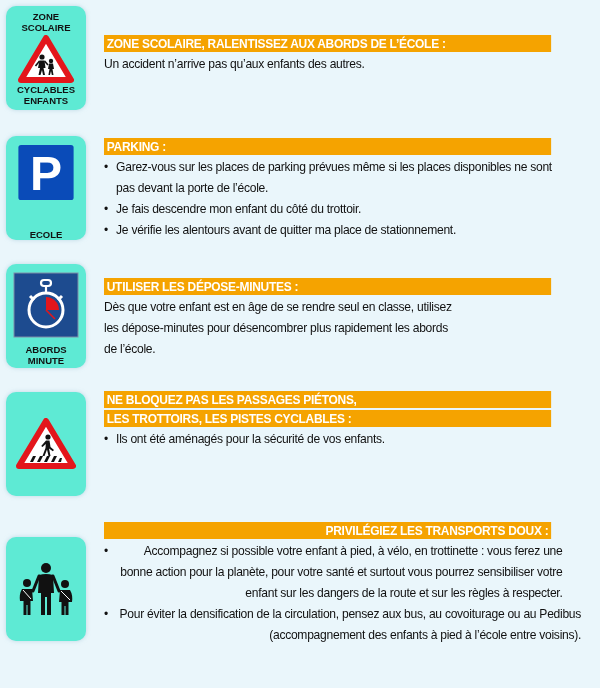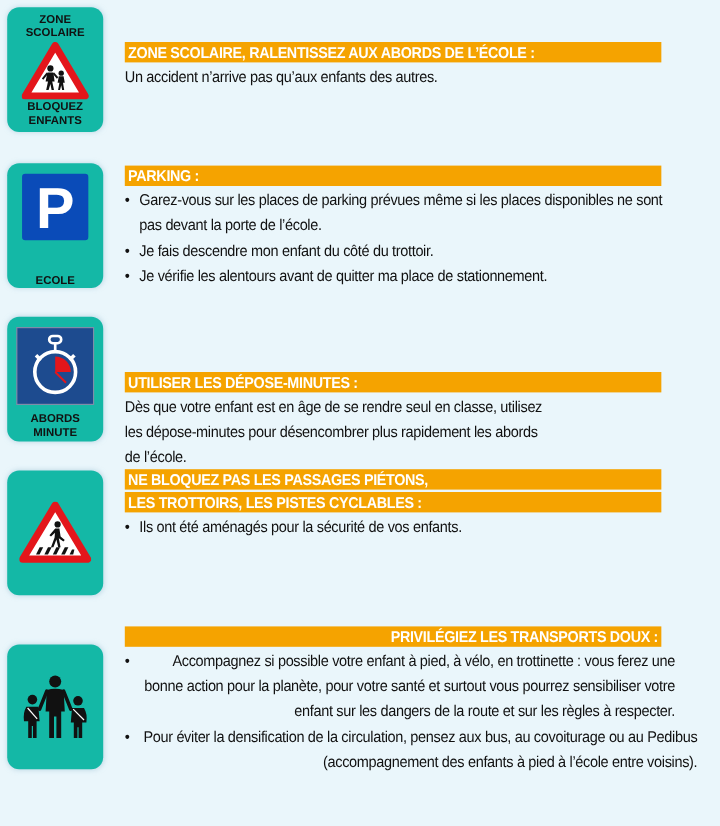--- a/index.html
+++ b/index.html
@@ -11,21 +11,21 @@
       height: 688px;
       background: #eaf6fb;
       font-family: "Liberation Sans", "DejaVu Sans", sans-serif;
       position: relative;
       overflow: hidden;
     }
     .card {
       position: absolute;
       left: 6px;
       width: 80px;
-      background: #14b8a6;
+      background: #5eead4;
       border-radius: 10px;
       box-shadow: 0 0 4px rgba(150, 190, 210, 0.55);
       box-sizing: border-box;
       display: flex;
       flex-direction: column;
       align-items: center;
       justify-content: center;
     }
     .card-label {
       font-family: "Liberation Sans", sans-serif;
@@ -93,21 +93,21 @@
     <polygon points="28,3 53,45 3,45" fill="#ffffff" stroke="#e3161b" stroke-width="6" stroke-linejoin="round"></polygon>
 
     <circle cx="24" cy="22" r="2.6" fill="#111"></circle>
     <path d="M21.5 25.5 L26.5 25.5 L27.5 33 L25.5 33 L27 40 L25 40 L24 35 L22.5 40 L20.5 40 L22 33 L20 33 Z" fill="#111"></path>
     <path d="M21.5 26 L17.5 31" stroke="#111" stroke-width="1.6"></path>
     <path d="M26.5 26 L30 30" stroke="#111" stroke-width="1.6"></path>
 
     <circle cx="33" cy="26" r="2.2" fill="#111"></circle>
     <path d="M31 28.5 L35 28.5 L36 34 L34.5 34 L35.5 40 L33.8 40 L33 36 L32 40 L30.4 40 L31.5 34 L30 34 Z" fill="#111"></path>
   </svg>
-  <div class="card-label" style="margin-top:1px;">BLOQUEZ
+  <div class="card-label" style="margin-top:1px;">CYCLABLES
 ENFANTS</div>
 </div>
 <div class="section" style="top:35px;">
   <span class="heading heading-line">ZONE SCOLAIRE, RALENTISSEZ AUX ABORDS DE L’ÉCOLE :</span>
   <div class="body-text" style="margin-top:-1px;">Un accident n’arrive pas qu’aux enfants des autres.</div>
 </div>
 
 <div class="card" style="top:136px;height:104px;justify-content:flex-start;padding-top:8px;">
   <svg width="64" height="64" viewBox="0 0 64 64">
     <rect x="1" y="1" width="62" height="62" rx="3" fill="#0a4bb8"></rect>
@@ -131,21 +131,21 @@
     <line x1="33" y1="14" x2="33" y2="20" stroke="#ffffff" stroke-width="2.2"></line>
     <line x1="17" y1="24" x2="21" y2="28" stroke="#ffffff" stroke-width="3"></line>
     <line x1="49" y1="24" x2="45" y2="28" stroke="#ffffff" stroke-width="3"></line>
     <circle cx="33" cy="38" r="17" fill="none" stroke="#ffffff" stroke-width="3"></circle>
     <path d="M33 38 L33 25 A13 13 0 0 1 46 38 Z" fill="#e3161b"></path>
     <line x1="33" y1="38" x2="42" y2="47" stroke="#e3161b" stroke-width="1.6"></line>
   </svg>
   <div class="card-label" style="margin-top:6px;">ABORDS
 MINUTE</div>
 </div>
-<div class="section" style="top:278px;margin-top:32px;">
+<div class="section" style="top:278px;">
   <span class="heading heading-line">UTILISER LES DÉPOSE-MINUTES :</span>
   <div class="body-text" style="width:385px;margin-top:-1px;">Dès que votre enfant est en âge de se rendre seul en classe, utilisez les dépose-minutes pour désencombrer plus rapidement les abords de l’école.</div>
 </div>
 
 <div class="card" style="top:392px;height:104px;">
   <svg width="60" height="52" viewBox="0 0 60 52">
     <polygon points="30,3 57,48 3,48" fill="#ffffff" stroke="#e3161b" stroke-width="6" stroke-linejoin="round"></polygon>
     <circle cx="32" cy="19" r="2.6" fill="#111"></circle>
     <path d="M30 22.5 L33.5 22.5 L34.5 29 L38 32 L36.8 33.2 L33 30.5 L34.5 38 L32.5 38 L31 31.5 L28.5 38 L26.5 38 L29.5 30 L29.8 26 L26.5 29 L25.2 28 Z" fill="#111"></path>
     <polygon points="14,44 17,38 20,38 17,44" fill="#111"></polygon>

